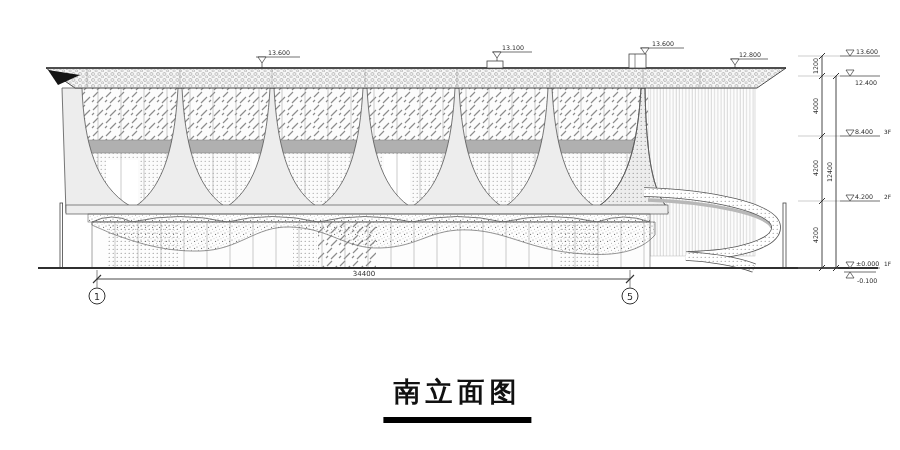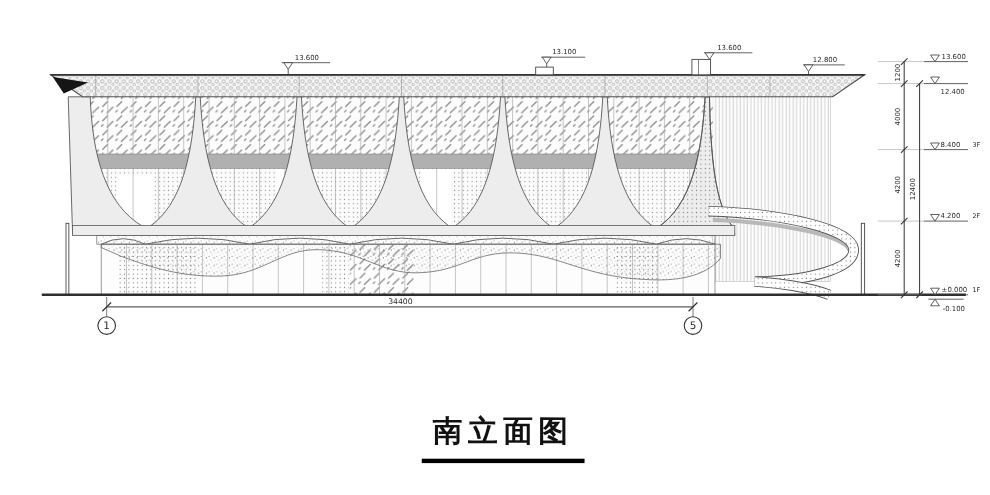--- a/index.html
+++ b/index.html
@@ -1,21 +1,21 @@
 <!DOCTYPE html>
 <html><head>
 <meta charset="utf-8">
 <style>
   html,body{margin:0;padding:0;background:#ffffff;}
   .canvas{position:relative;width:900px;height:450px;background:#fff;overflow:hidden;
           font-family:"DejaVu Sans","Liberation Sans",sans-serif;border-radius:27px;}
   svg text{font-family:"DejaVu Sans","Liberation Sans",sans-serif;fill:#2b2b2b;}
   .title{position:absolute;left:50%;top:374px;transform:translateX(-45%);
          font-size:27px;font-weight:bold;letter-spacing:5px;color:#111;
-         border-bottom:4px solid #000000;padding:0 10px 7px 10px;}
+         border-bottom:6px solid #000000;padding:0 10px 7px 10px;}
 </style>
 </head>
 <body>
 
 <div class="canvas">
 <svg width="900" height="450" viewBox="0 0 900 450">
   <defs>
     <pattern id="pDots" width="4" height="4" patternUnits="userSpaceOnUse">
       <circle cx="1.2" cy="1.2" r="0.55" fill="#777"></circle>
     </pattern>

